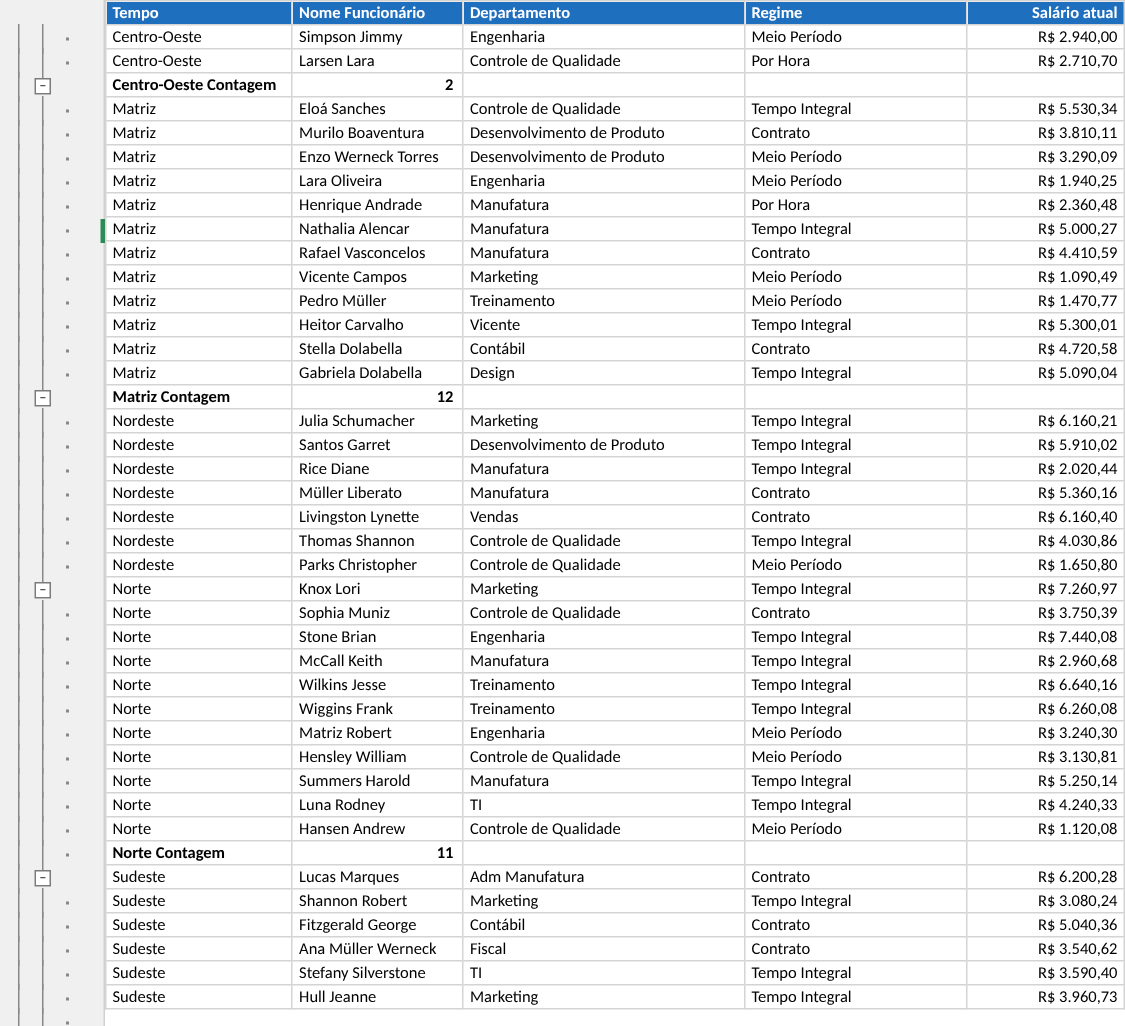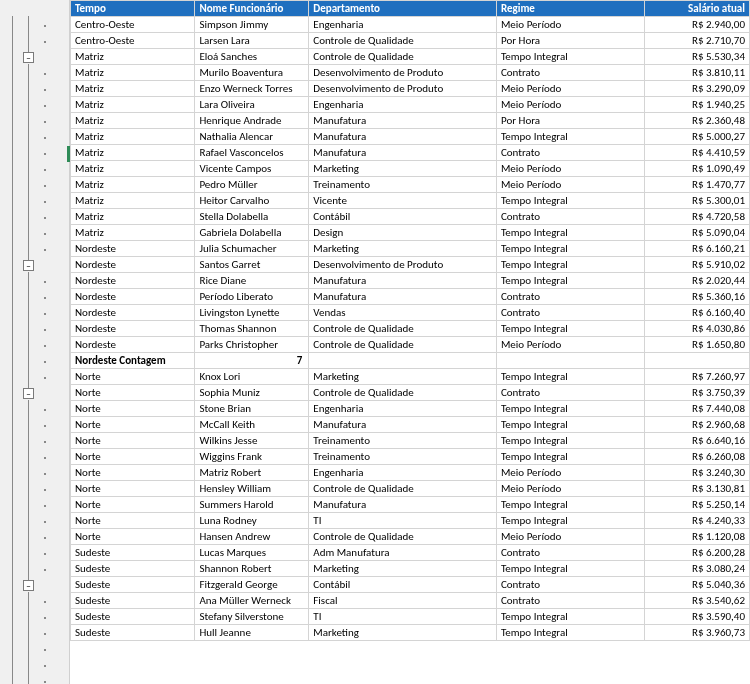--- a/index.html
+++ b/index.html
@@ -330,20 +330,27 @@
             <td>Meio Período</td>
             <td class="sal">R$ 2.940,00</td>
           </tr>
           <tr>
             <td>Centro-Oeste</td>
             <td>Larsen Lara</td>
             <td>Controle de Qualidade</td>
             <td>Por Hora</td>
             <td class="sal">R$ 2.710,70</td>
           </tr>
+          <tr class="group-row">
+            <td>Centro-Oeste Contagem</td>
+            <td class="count-cell">2</td>
+            <td></td>
+            <td></td>
+            <td class="sal"></td>
+          </tr>
           <tr>
             <td>Matriz</td>
             <td>Eloá Sanches</td>
             <td>Controle de Qualidade</td>
             <td>Tempo Integral</td>
             <td class="sal">R$ 5.530,34</td>
           </tr>
           <tr>
             <td>Matriz</td>
             <td>Murilo Boaventura</td>
@@ -414,20 +421,27 @@
             <td>Contrato</td>
             <td class="sal">R$ 4.720,58</td>
           </tr>
           <tr>
             <td>Matriz</td>
             <td>Gabriela Dolabella</td>
             <td>Design</td>
             <td>Tempo Integral</td>
             <td class="sal">R$ 5.090,04</td>
           </tr>
+          <tr class="group-row">
+            <td>Matriz Contagem</td>
+            <td class="count-cell">12</td>
+            <td></td>
+            <td></td>
+            <td class="sal"></td>
+          </tr>
           <tr>
             <td>Nordeste</td>
             <td>Julia Schumacher</td>
             <td>Marketing</td>
             <td>Tempo Integral</td>
             <td class="sal">R$ 6.160,21</td>
           </tr>
           <tr>
             <td>Nordeste</td>
             <td>Santos Garret</td>
@@ -437,21 +451,21 @@
           </tr>
           <tr>
             <td>Nordeste</td>
             <td>Rice Diane</td>
             <td>Manufatura</td>
             <td>Tempo Integral</td>
             <td class="sal">R$ 2.020,44</td>
           </tr>
           <tr>
             <td>Nordeste</td>
-            <td>Período Liberato</td>
+            <td>Müller Liberato</td>
             <td>Manufatura</td>
             <td>Contrato</td>
             <td class="sal">R$ 5.360,16</td>
           </tr>
           <tr>
             <td>Nordeste</td>
             <td>Livingston Lynette</td>
             <td>Vendas</td>
             <td>Contrato</td>
             <td class="sal">R$ 6.160,40</td>
@@ -463,103 +477,103 @@
             <td>Tempo Integral</td>
             <td class="sal">R$ 4.030,86</td>
           </tr>
           <tr>
             <td>Nordeste</td>
             <td>Parks Christopher</td>
             <td>Controle de Qualidade</td>
             <td>Meio Período</td>
             <td class="sal">R$ 1.650,80</td>
           </tr>
+          <tr>
+            <td>Norte</td>
+            <td>Knox Lori</td>
+            <td>Marketing</td>
+            <td>Tempo Integral</td>
+            <td class="sal">R$ 7.260,97</td>
+          </tr>
+          <tr>
+            <td>Norte</td>
+            <td>Sophia Muniz</td>
+            <td>Controle de Qualidade</td>
+            <td>Contrato</td>
+            <td class="sal">R$ 3.750,39</td>
+          </tr>
+          <tr>
+            <td>Norte</td>
+            <td>Stone Brian</td>
+            <td>Engenharia</td>
+            <td>Tempo Integral</td>
+            <td class="sal">R$ 7.440,08</td>
+          </tr>
+          <tr>
+            <td>Norte</td>
+            <td>McCall Keith</td>
+            <td>Manufatura</td>
+            <td>Tempo Integral</td>
+            <td class="sal">R$ 2.960,68</td>
+          </tr>
+          <tr>
+            <td>Norte</td>
+            <td>Wilkins Jesse</td>
+            <td>Treinamento</td>
+            <td>Tempo Integral</td>
+            <td class="sal">R$ 6.640,16</td>
+          </tr>
+          <tr>
+            <td>Norte</td>
+            <td>Wiggins Frank</td>
+            <td>Treinamento</td>
+            <td>Tempo Integral</td>
+            <td class="sal">R$ 6.260,08</td>
+          </tr>
+          <tr>
+            <td>Norte</td>
+            <td>Matriz Robert</td>
+            <td>Engenharia</td>
+            <td>Meio Período</td>
+            <td class="sal">R$ 3.240,30</td>
+          </tr>
+          <tr>
+            <td>Norte</td>
+            <td>Hensley William</td>
+            <td>Controle de Qualidade</td>
+            <td>Meio Período</td>
+            <td class="sal">R$ 3.130,81</td>
+          </tr>
+          <tr>
+            <td>Norte</td>
+            <td>Summers Harold</td>
+            <td>Manufatura</td>
+            <td>Tempo Integral</td>
+            <td class="sal">R$ 5.250,14</td>
+          </tr>
+          <tr>
+            <td>Norte</td>
+            <td>Luna Rodney</td>
+            <td>TI</td>
+            <td>Tempo Integral</td>
+            <td class="sal">R$ 4.240,33</td>
+          </tr>
+          <tr>
+            <td>Norte</td>
+            <td>Hansen Andrew</td>
+            <td>Controle de Qualidade</td>
+            <td>Meio Período</td>
+            <td class="sal">R$ 1.120,08</td>
+          </tr>
           <tr class="group-row">
-            <td>Nordeste Contagem</td>
-            <td class="count-cell">7</td>
+            <td>Norte Contagem</td>
+            <td class="count-cell">11</td>
             <td></td>
             <td></td>
             <td class="sal"></td>
-          </tr>
-          <tr>
-            <td>Norte</td>
-            <td>Knox Lori</td>
-            <td>Marketing</td>
-            <td>Tempo Integral</td>
-            <td class="sal">R$ 7.260,97</td>
-          </tr>
-          <tr>
-            <td>Norte</td>
-            <td>Sophia Muniz</td>
-            <td>Controle de Qualidade</td>
-            <td>Contrato</td>
-            <td class="sal">R$ 3.750,39</td>
-          </tr>
-          <tr>
-            <td>Norte</td>
-            <td>Stone Brian</td>
-            <td>Engenharia</td>
-            <td>Tempo Integral</td>
-            <td class="sal">R$ 7.440,08</td>
-          </tr>
-          <tr>
-            <td>Norte</td>
-            <td>McCall Keith</td>
-            <td>Manufatura</td>
-            <td>Tempo Integral</td>
-            <td class="sal">R$ 2.960,68</td>
-          </tr>
-          <tr>
-            <td>Norte</td>
-            <td>Wilkins Jesse</td>
-            <td>Treinamento</td>
-            <td>Tempo Integral</td>
-            <td class="sal">R$ 6.640,16</td>
-          </tr>
-          <tr>
-            <td>Norte</td>
-            <td>Wiggins Frank</td>
-            <td>Treinamento</td>
-            <td>Tempo Integral</td>
-            <td class="sal">R$ 6.260,08</td>
-          </tr>
-          <tr>
-            <td>Norte</td>
-            <td>Matriz Robert</td>
-            <td>Engenharia</td>
-            <td>Meio Período</td>
-            <td class="sal">R$ 3.240,30</td>
-          </tr>
-          <tr>
-            <td>Norte</td>
-            <td>Hensley William</td>
-            <td>Controle de Qualidade</td>
-            <td>Meio Período</td>
-            <td class="sal">R$ 3.130,81</td>
-          </tr>
-          <tr>
-            <td>Norte</td>
-            <td>Summers Harold</td>
-            <td>Manufatura</td>
-            <td>Tempo Integral</td>
-            <td class="sal">R$ 5.250,14</td>
-          </tr>
-          <tr>
-            <td>Norte</td>
-            <td>Luna Rodney</td>
-            <td>TI</td>
-            <td>Tempo Integral</td>
-            <td class="sal">R$ 4.240,33</td>
-          </tr>
-          <tr>
-            <td>Norte</td>
-            <td>Hansen Andrew</td>
-            <td>Controle de Qualidade</td>
-            <td>Meio Período</td>
-            <td class="sal">R$ 1.120,08</td>
           </tr>
           <tr>
             <td>Sudeste</td>
             <td>Lucas Marques</td>
             <td>Adm Manufatura</td>
             <td>Contrato</td>
             <td class="sal">R$ 6.200,28</td>
           </tr>
           <tr>
             <td>Sudeste</td>

